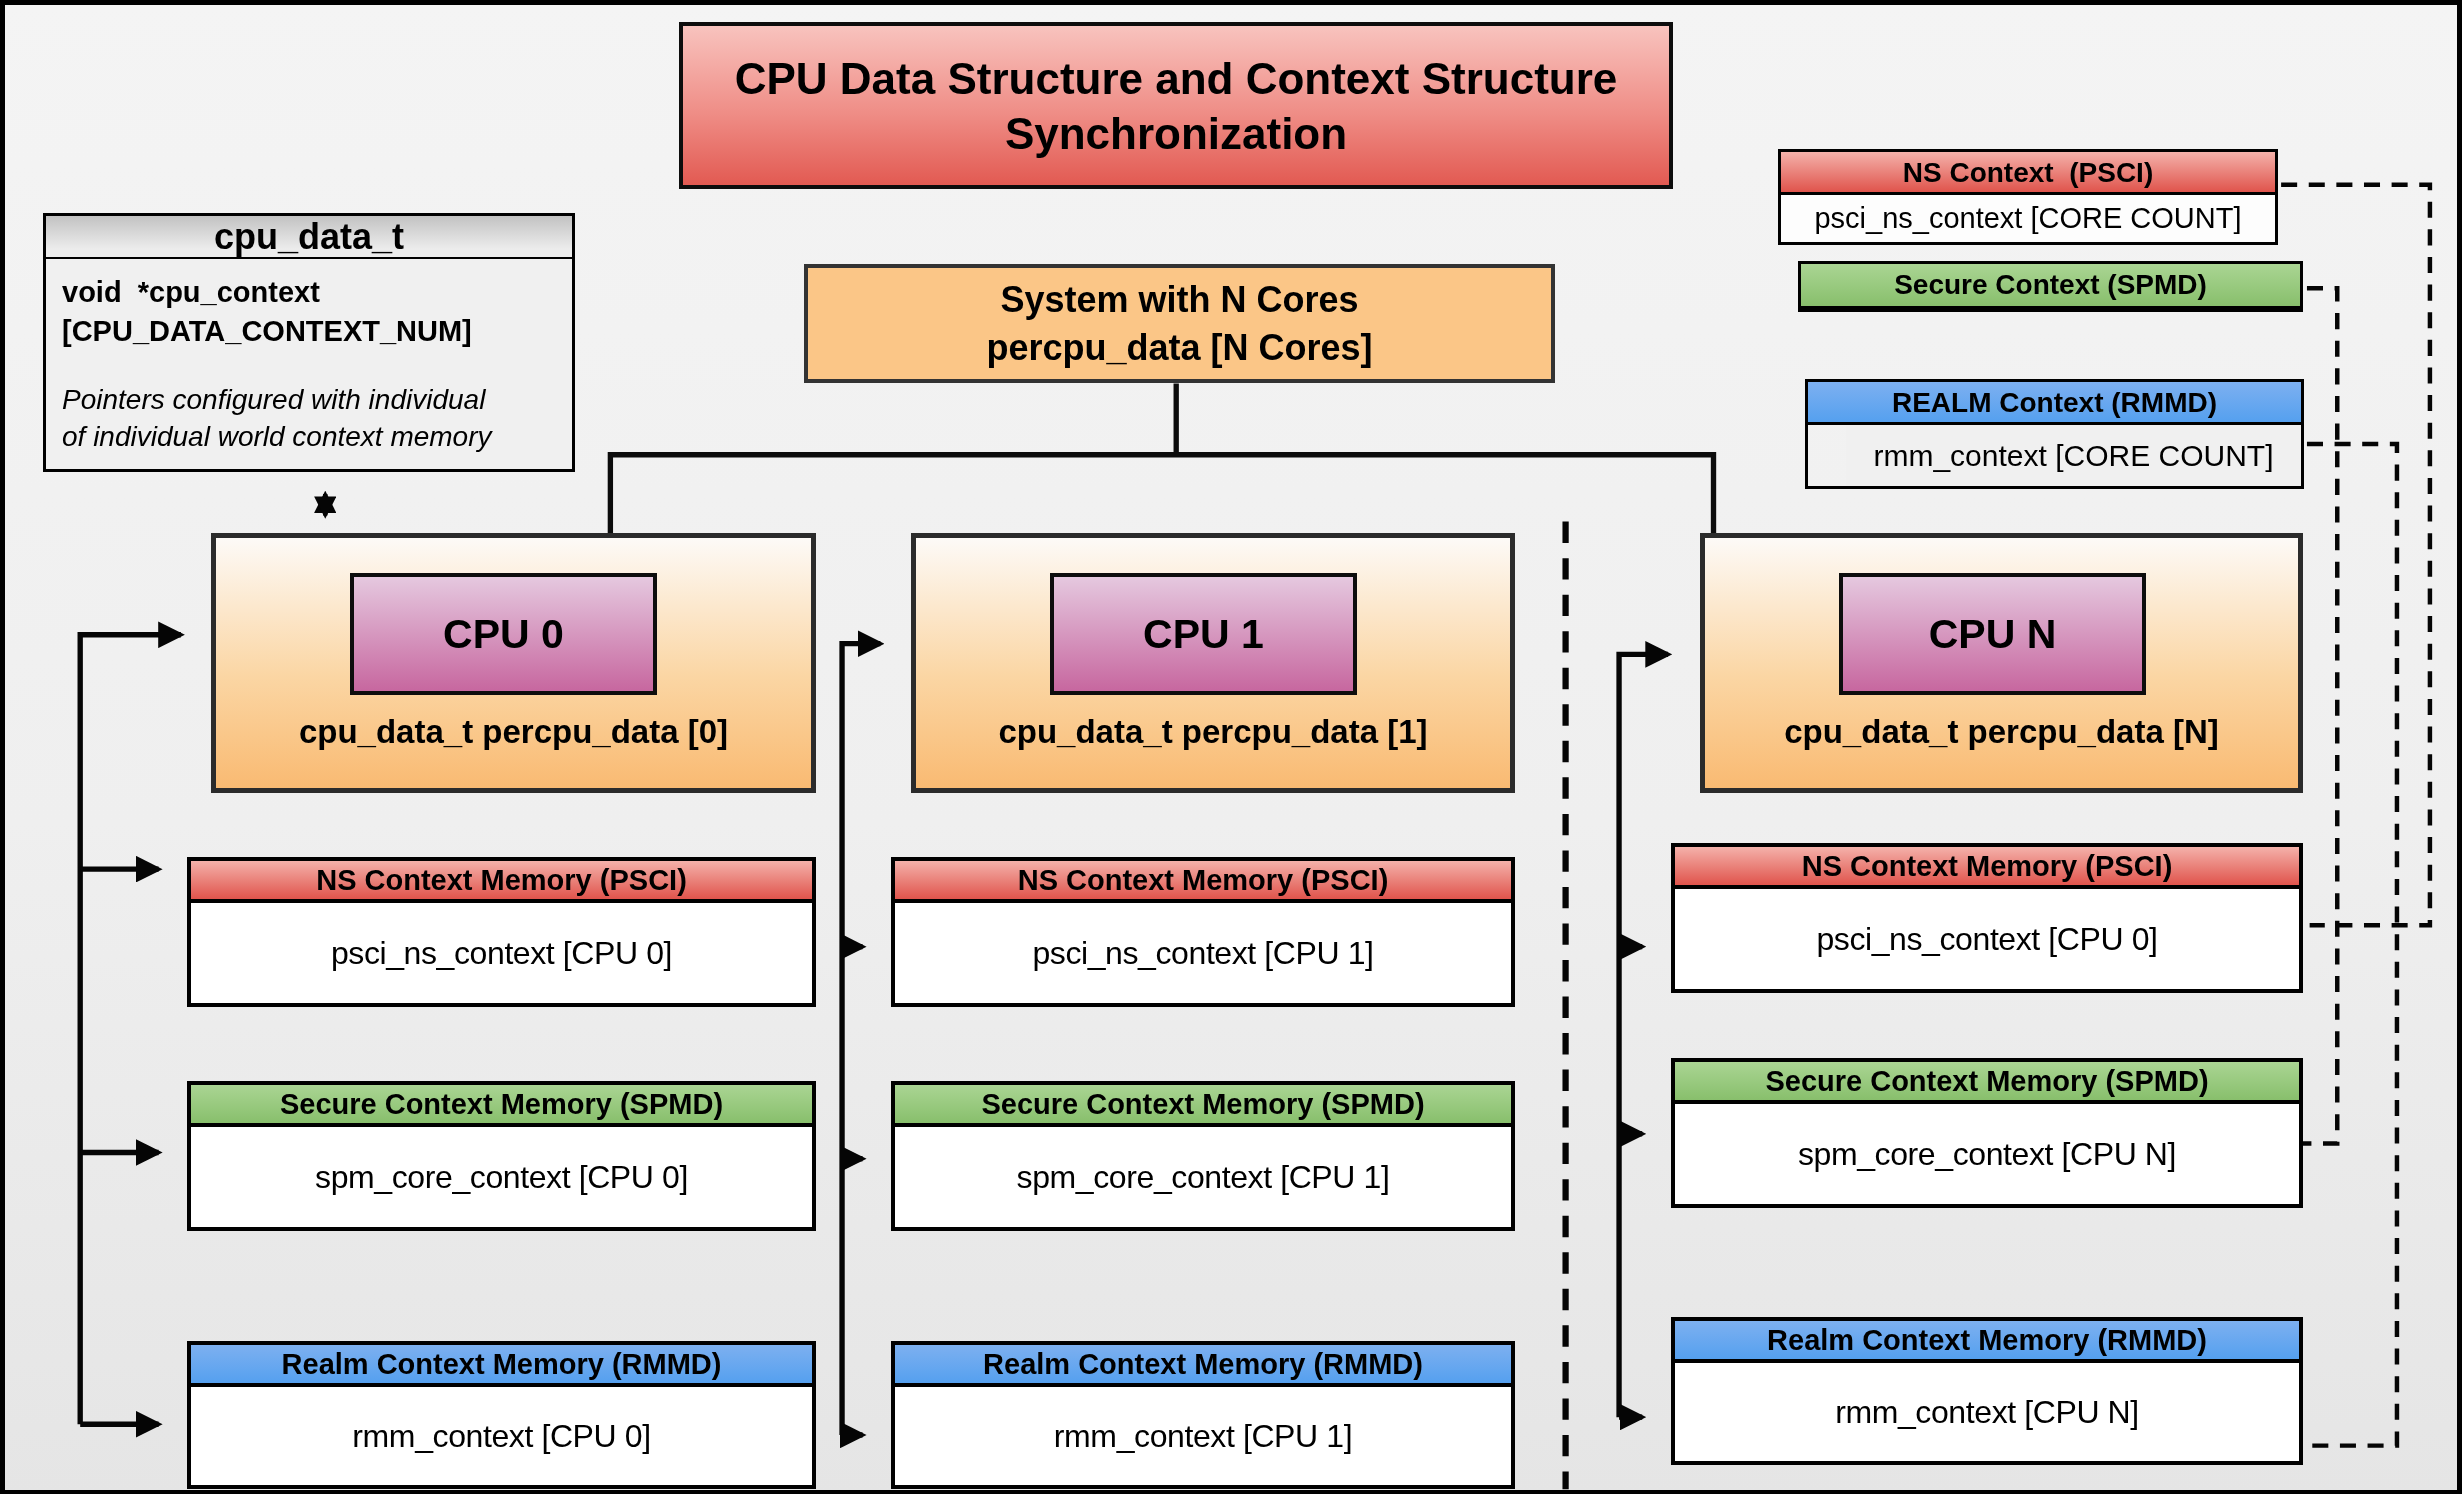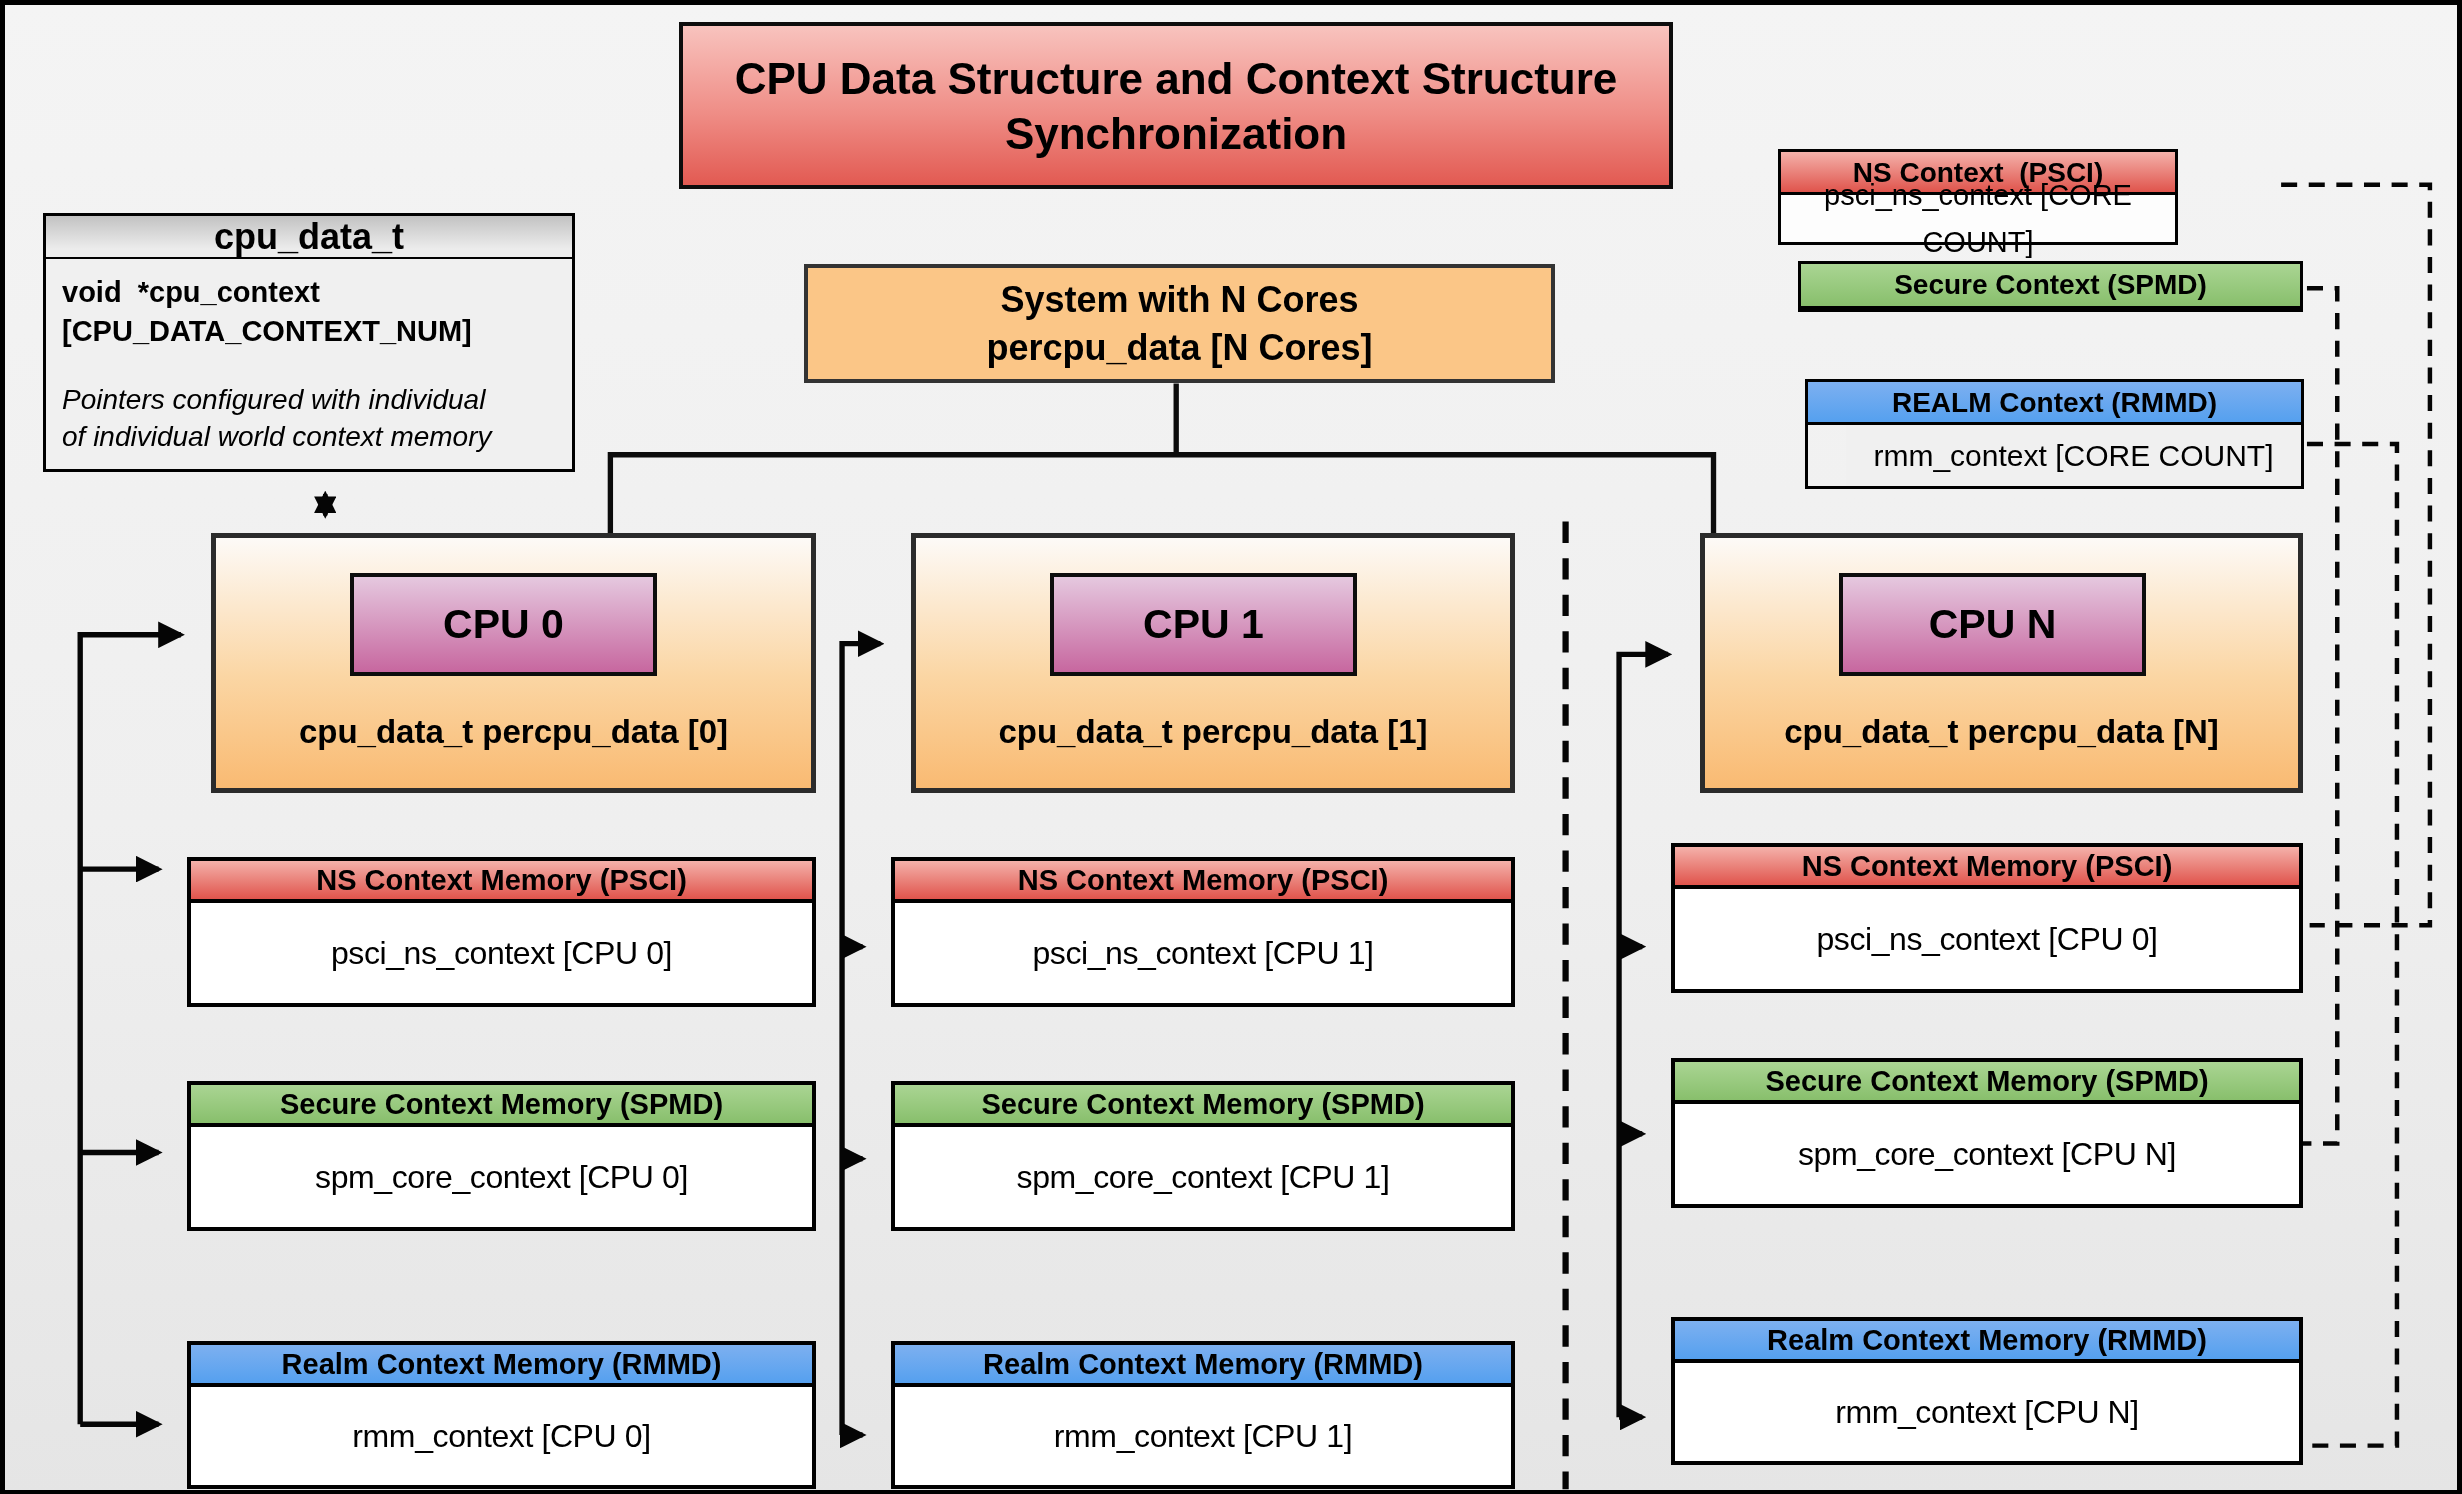--- a/index.html
+++ b/index.html
@@ -36,38 +36,38 @@
   .struct-field{font-weight:bold;}
   .struct-note{font-style:italic;font-size:28px;line-height:37px;margin-top:30px;}
 
   
   .system-box{left:804px;top:264px;width:751px;height:119px;background:#fbc687;
     border:4.5px solid #333;font-weight:bold;font-size:36px;line-height:48px;z-index:2;}
 
   
   .legend{border:3.6px solid #000;z-index:2;}
   .legend .hd{font-weight:bold;border-bottom:3.6px solid #000;}
-  .legend-ns{left:1778px;top:149px;width:400px;}
+  .legend-ns{left:1778px;top:149px;width:500px;}
   .legend-ns .hd{height:40px;font-size:28px;line-height:37px;}
   .legend-ns .bd{height:47px;background:#fdfdfd;font-size:29px;line-height:47px;}
   .legend-secure{left:1798px;top:261px;width:505px;}
   .legend-secure .hd{height:42px;font-size:28px;line-height:38px;}
   .legend-secure .bd{height:52px;background:#f0f0f0;font-size:30px;line-height:52px;}
   .legend-realm{left:1805px;top:379px;width:499px;}
   .legend-realm .hd{height:40px;font-size:28px;line-height:37px;}
   .legend-realm .bd{height:61px;background:#f0f0f0;font-size:30px;line-height:61px;margin-left:38px;}
 
   .hdr-red{background:linear-gradient(180deg,#f4b1aa 0%,#e0544c 100%);}
   .hdr-green{background:linear-gradient(180deg,#aad593 0%,#88bf6c 100%);}
   .hdr-blue{background:linear-gradient(180deg,#7db0f0 0%,#55a0ef 100%);}
 
   
   .cpu-box{top:533px;height:260px;border:5.3px solid #2b2b2b;
     background:linear-gradient(180deg,#fdfaf7 0%,#fbd6a4 55%,#f9ba72 100%);z-index:2;}
-  .cpu-inner{position:absolute;left:134px;top:35px;width:307px;height:103px;
+  .cpu-inner{position:absolute;left:134px;top:35px;width:307px;height:122px;
     border:4.5px solid #0d0d0d;box-sizing:border-box;
     background:linear-gradient(180deg,#e5c8df 0%,#c7679f 100%);
     font-weight:bold;font-size:41px;}
   .cpu-label{position:absolute;left:0;top:175px;width:100%;text-align:center;
     font-weight:bold;font-size:33px;}
 
   
   .ctx{border:4.5px solid #000;z-index:2;}
   .ctx .hd{height:38px;border-bottom:4.5px solid #000;font-weight:bold;font-size:29px;line-height:36px;}
   .ctx .bd{background:#fff;font-size:32px;letter-spacing:-0.4px;}

